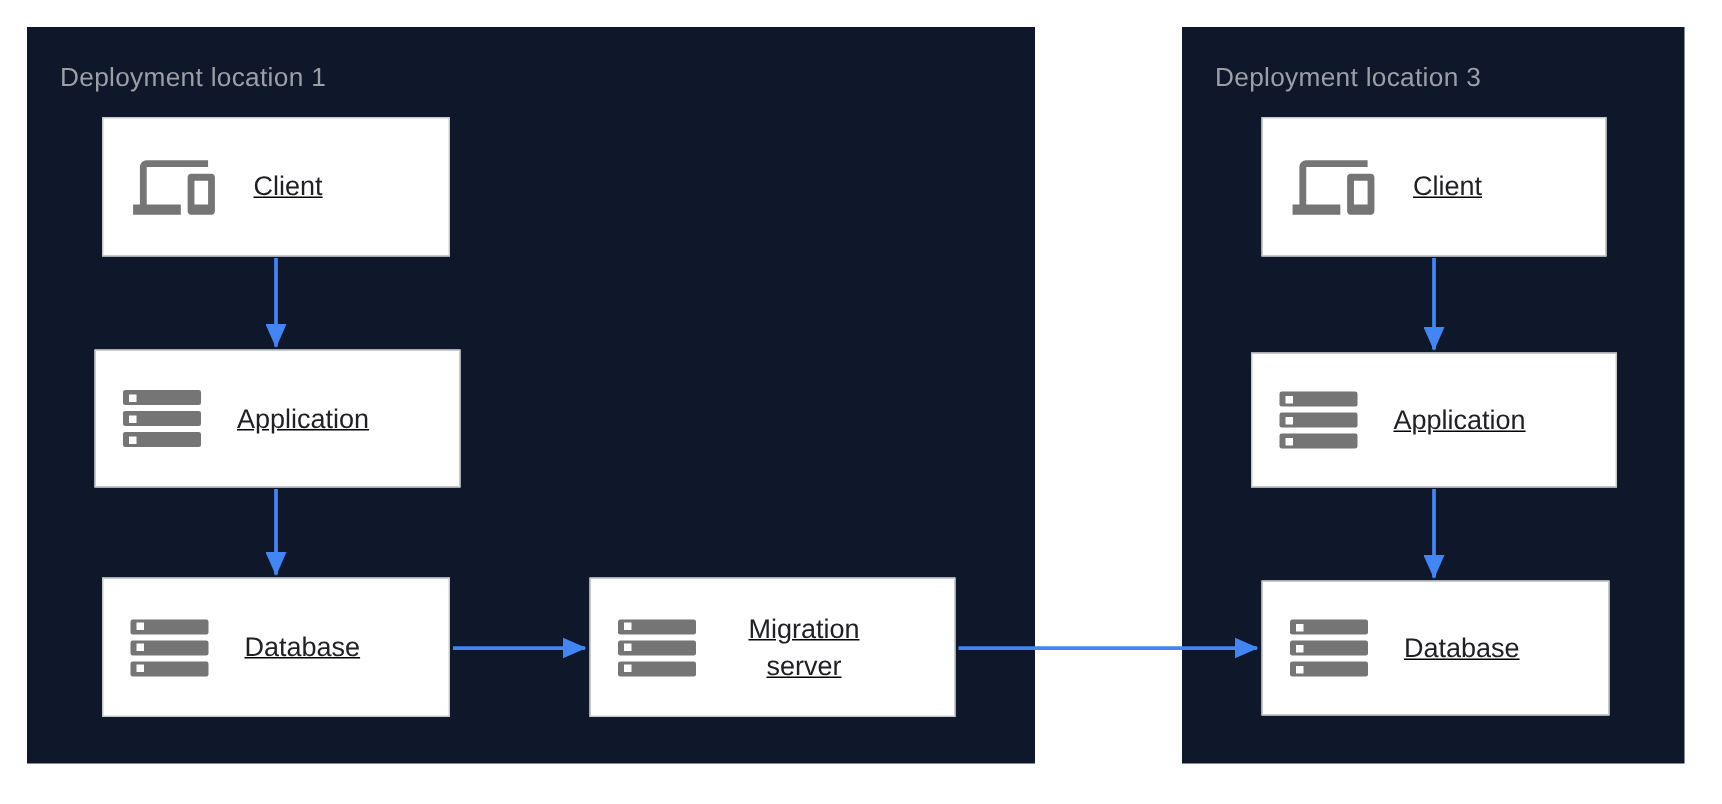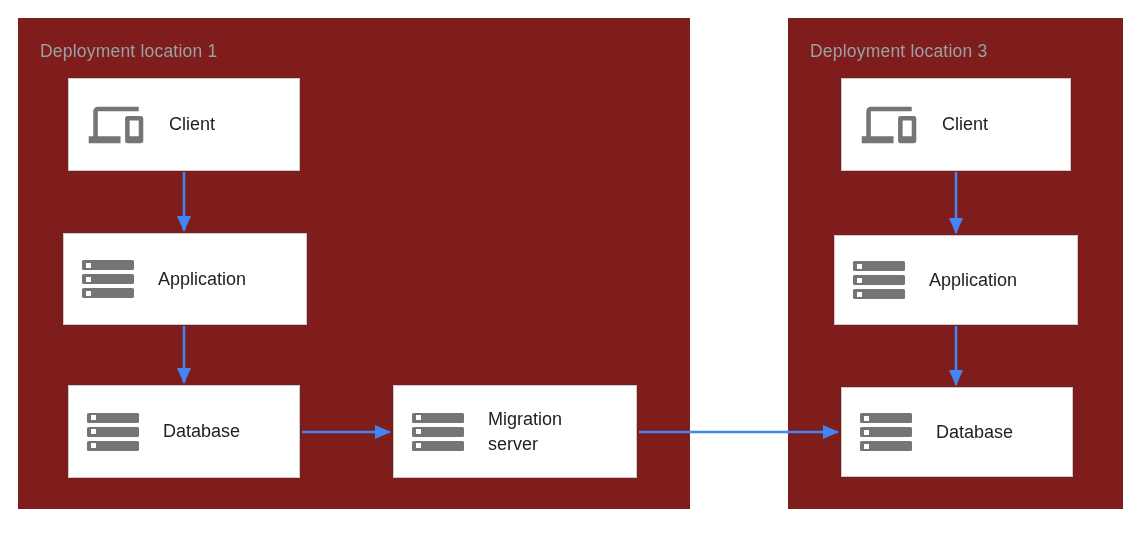--- a/index.html
+++ b/index.html
@@ -6,40 +6,41 @@
   .canvas {
     position: relative;
     width: 1148px;
     height: 536px;
     background: #ffffff;
     font-family: "Liberation Sans", sans-serif;
     overflow: hidden;
   }
   .region {
     position: absolute;
-    background: #7f1d1d;
+    background: #0f172a;
   }
   .region-label {
     position: absolute;
     left: 22px;
     top: 23px;
     font-size: 17.5px;
     color: #9aa0a6;
     letter-spacing: 0.2px;
     white-space: nowrap;
   }
   .node {
     position: absolute;
     background: #ffffff;
     border: 1px solid #c6cacd;
     box-sizing: border-box;
     display: flex;
     align-items: center;
     padding-left: 18px;
     gap: 24px;
+    text-decoration: underline;
   }
   .node-label {
     font-size: 18px;
     color: #202124;
     line-height: 1.35;
   }
   .node-label.wrap { max-width: 96px; }
   .icon { flex: 0 0 auto; display: flex; align-items: center; }
   .devices-icon svg { display: block; }
   .server-icon { display: flex; flex-direction: column; gap: 4px; }
@@ -122,21 +123,21 @@
       <span class="srv-bar">
           <span class="srv-dot"></span>
         </span>
       <span class="srv-bar">
           <span class="srv-dot"></span>
         </span>
     </span>
     <span class="node-label">Database</span>
   </div>
 
-  <div class="node" style="left:393px; top:385px; width:244px; height:93px;">
+  <div class="node" style="left:393px; top:385px; width:244px; height:93px;text-align:center;">
     <span class="icon server-icon">
       <span class="srv-bar">
           <span class="srv-dot"></span>
         </span>
       <span class="srv-bar">
           <span class="srv-dot"></span>
         </span>
       <span class="srv-bar">
           <span class="srv-dot"></span>
         </span>

